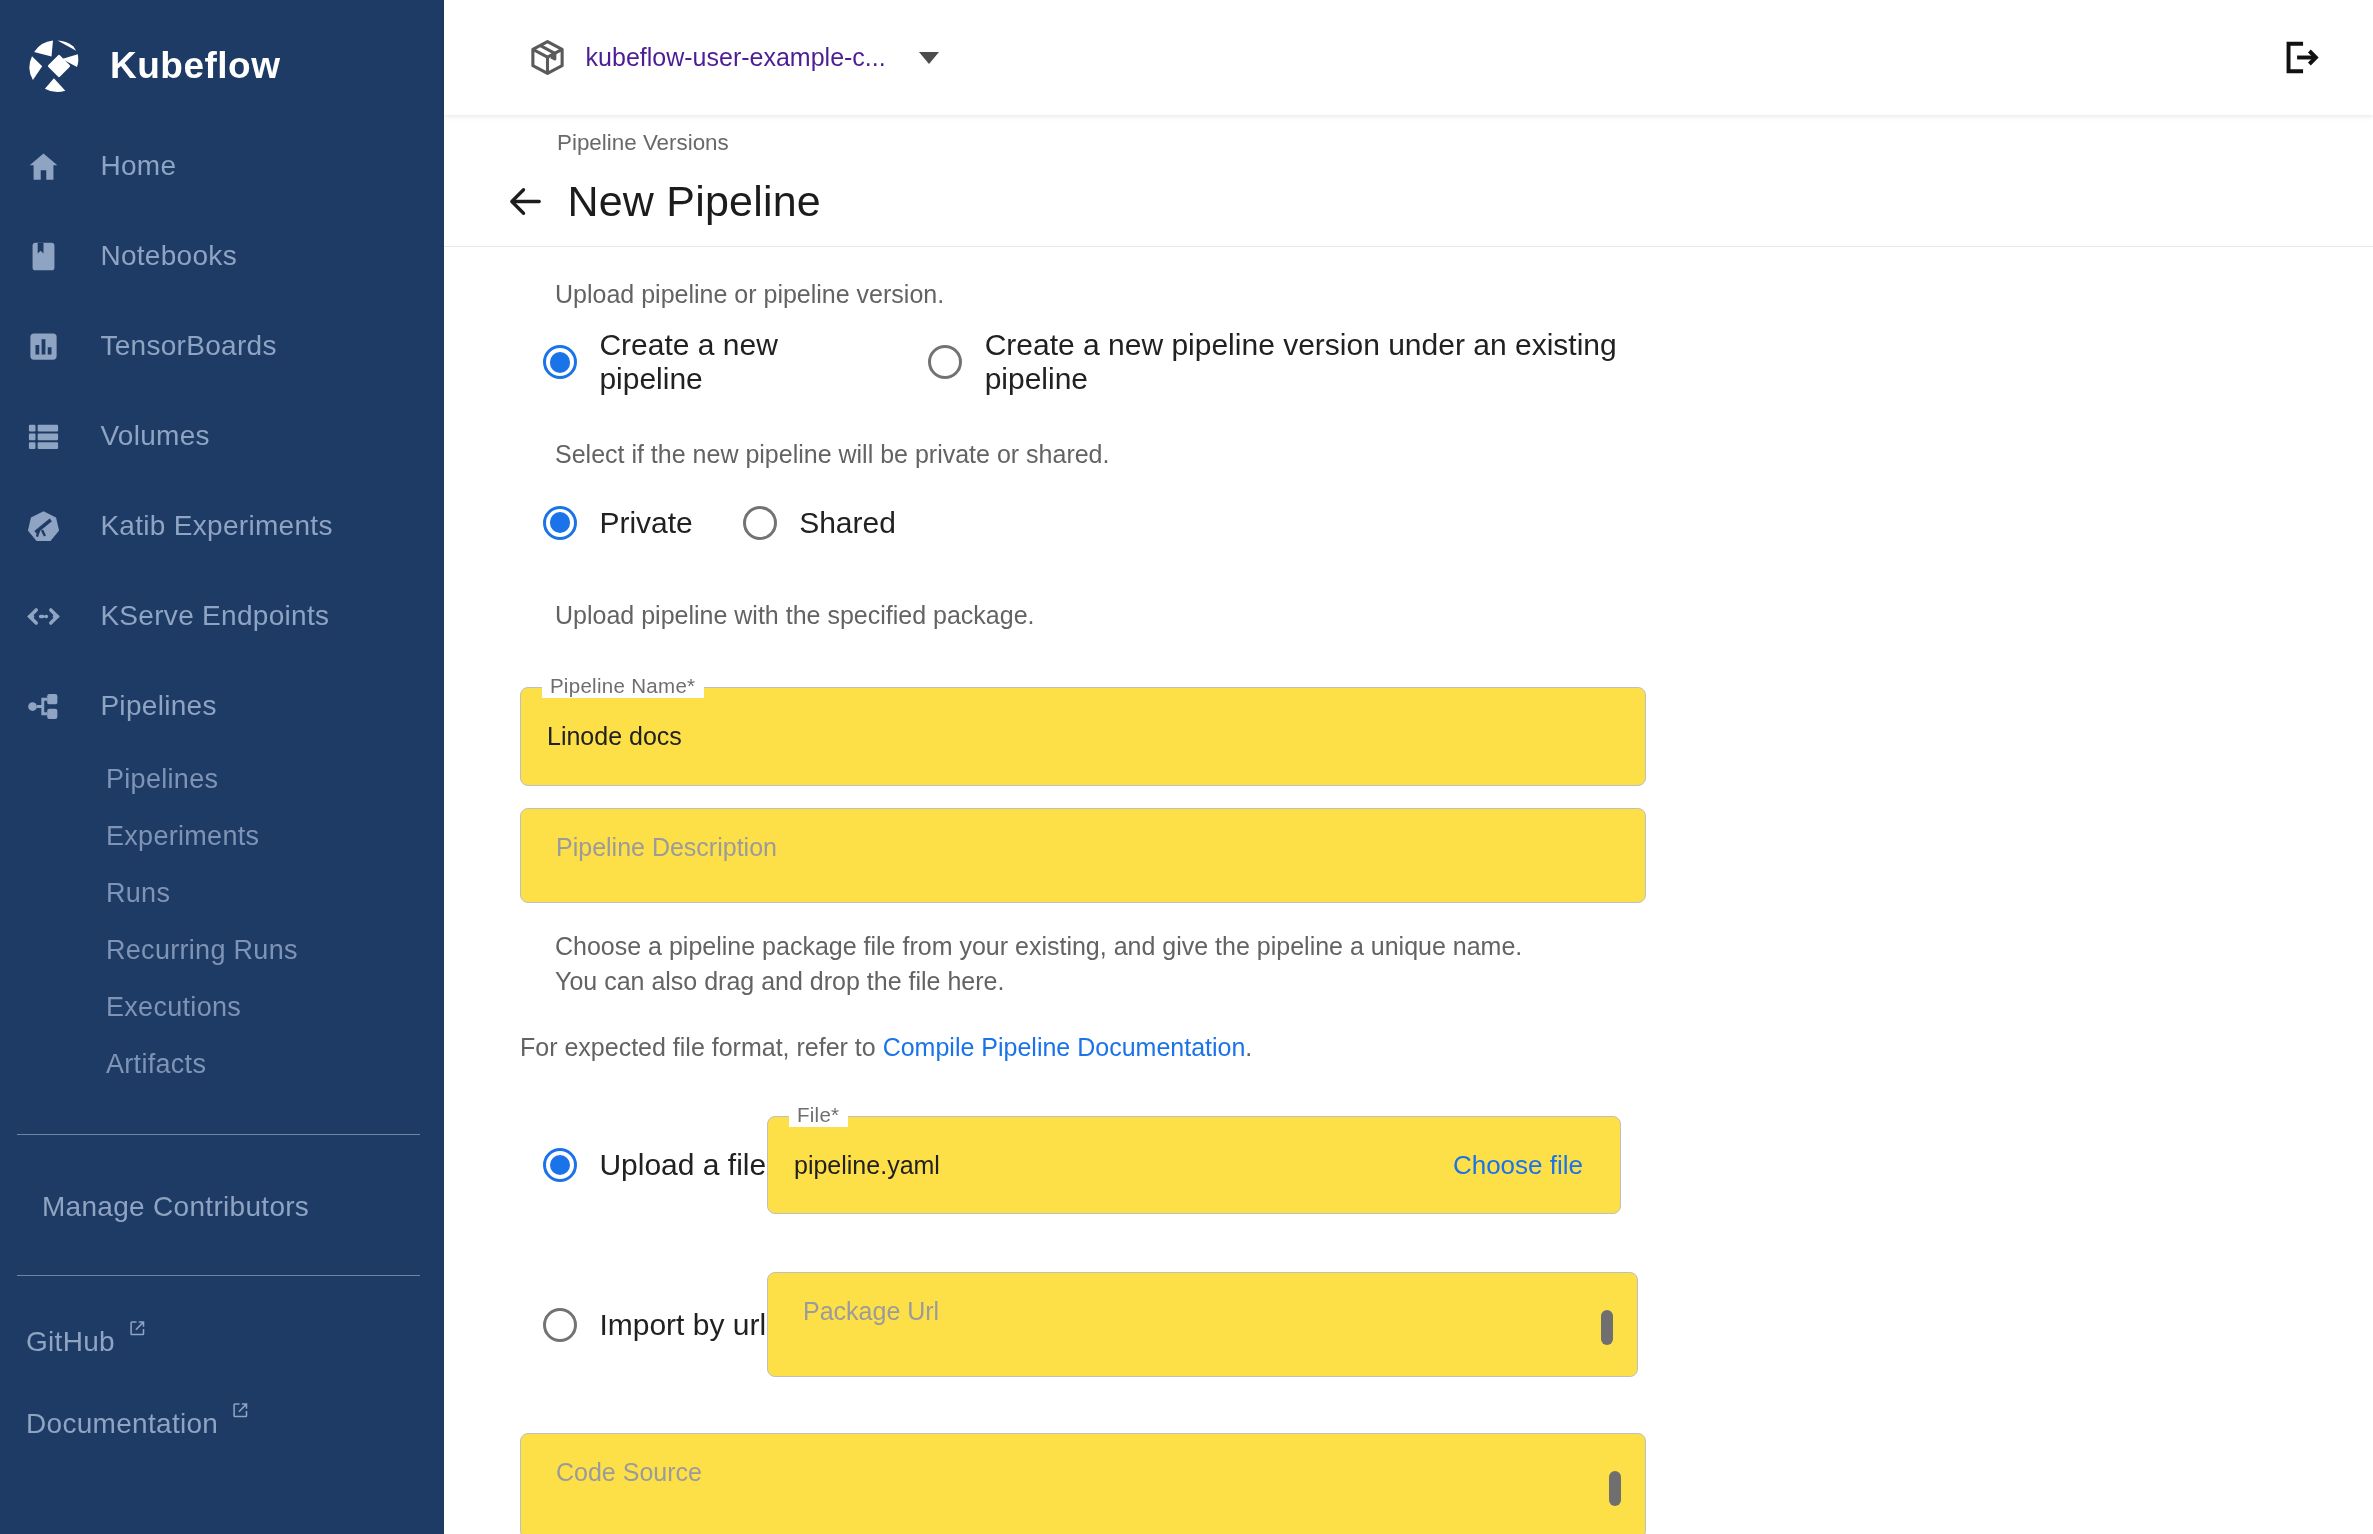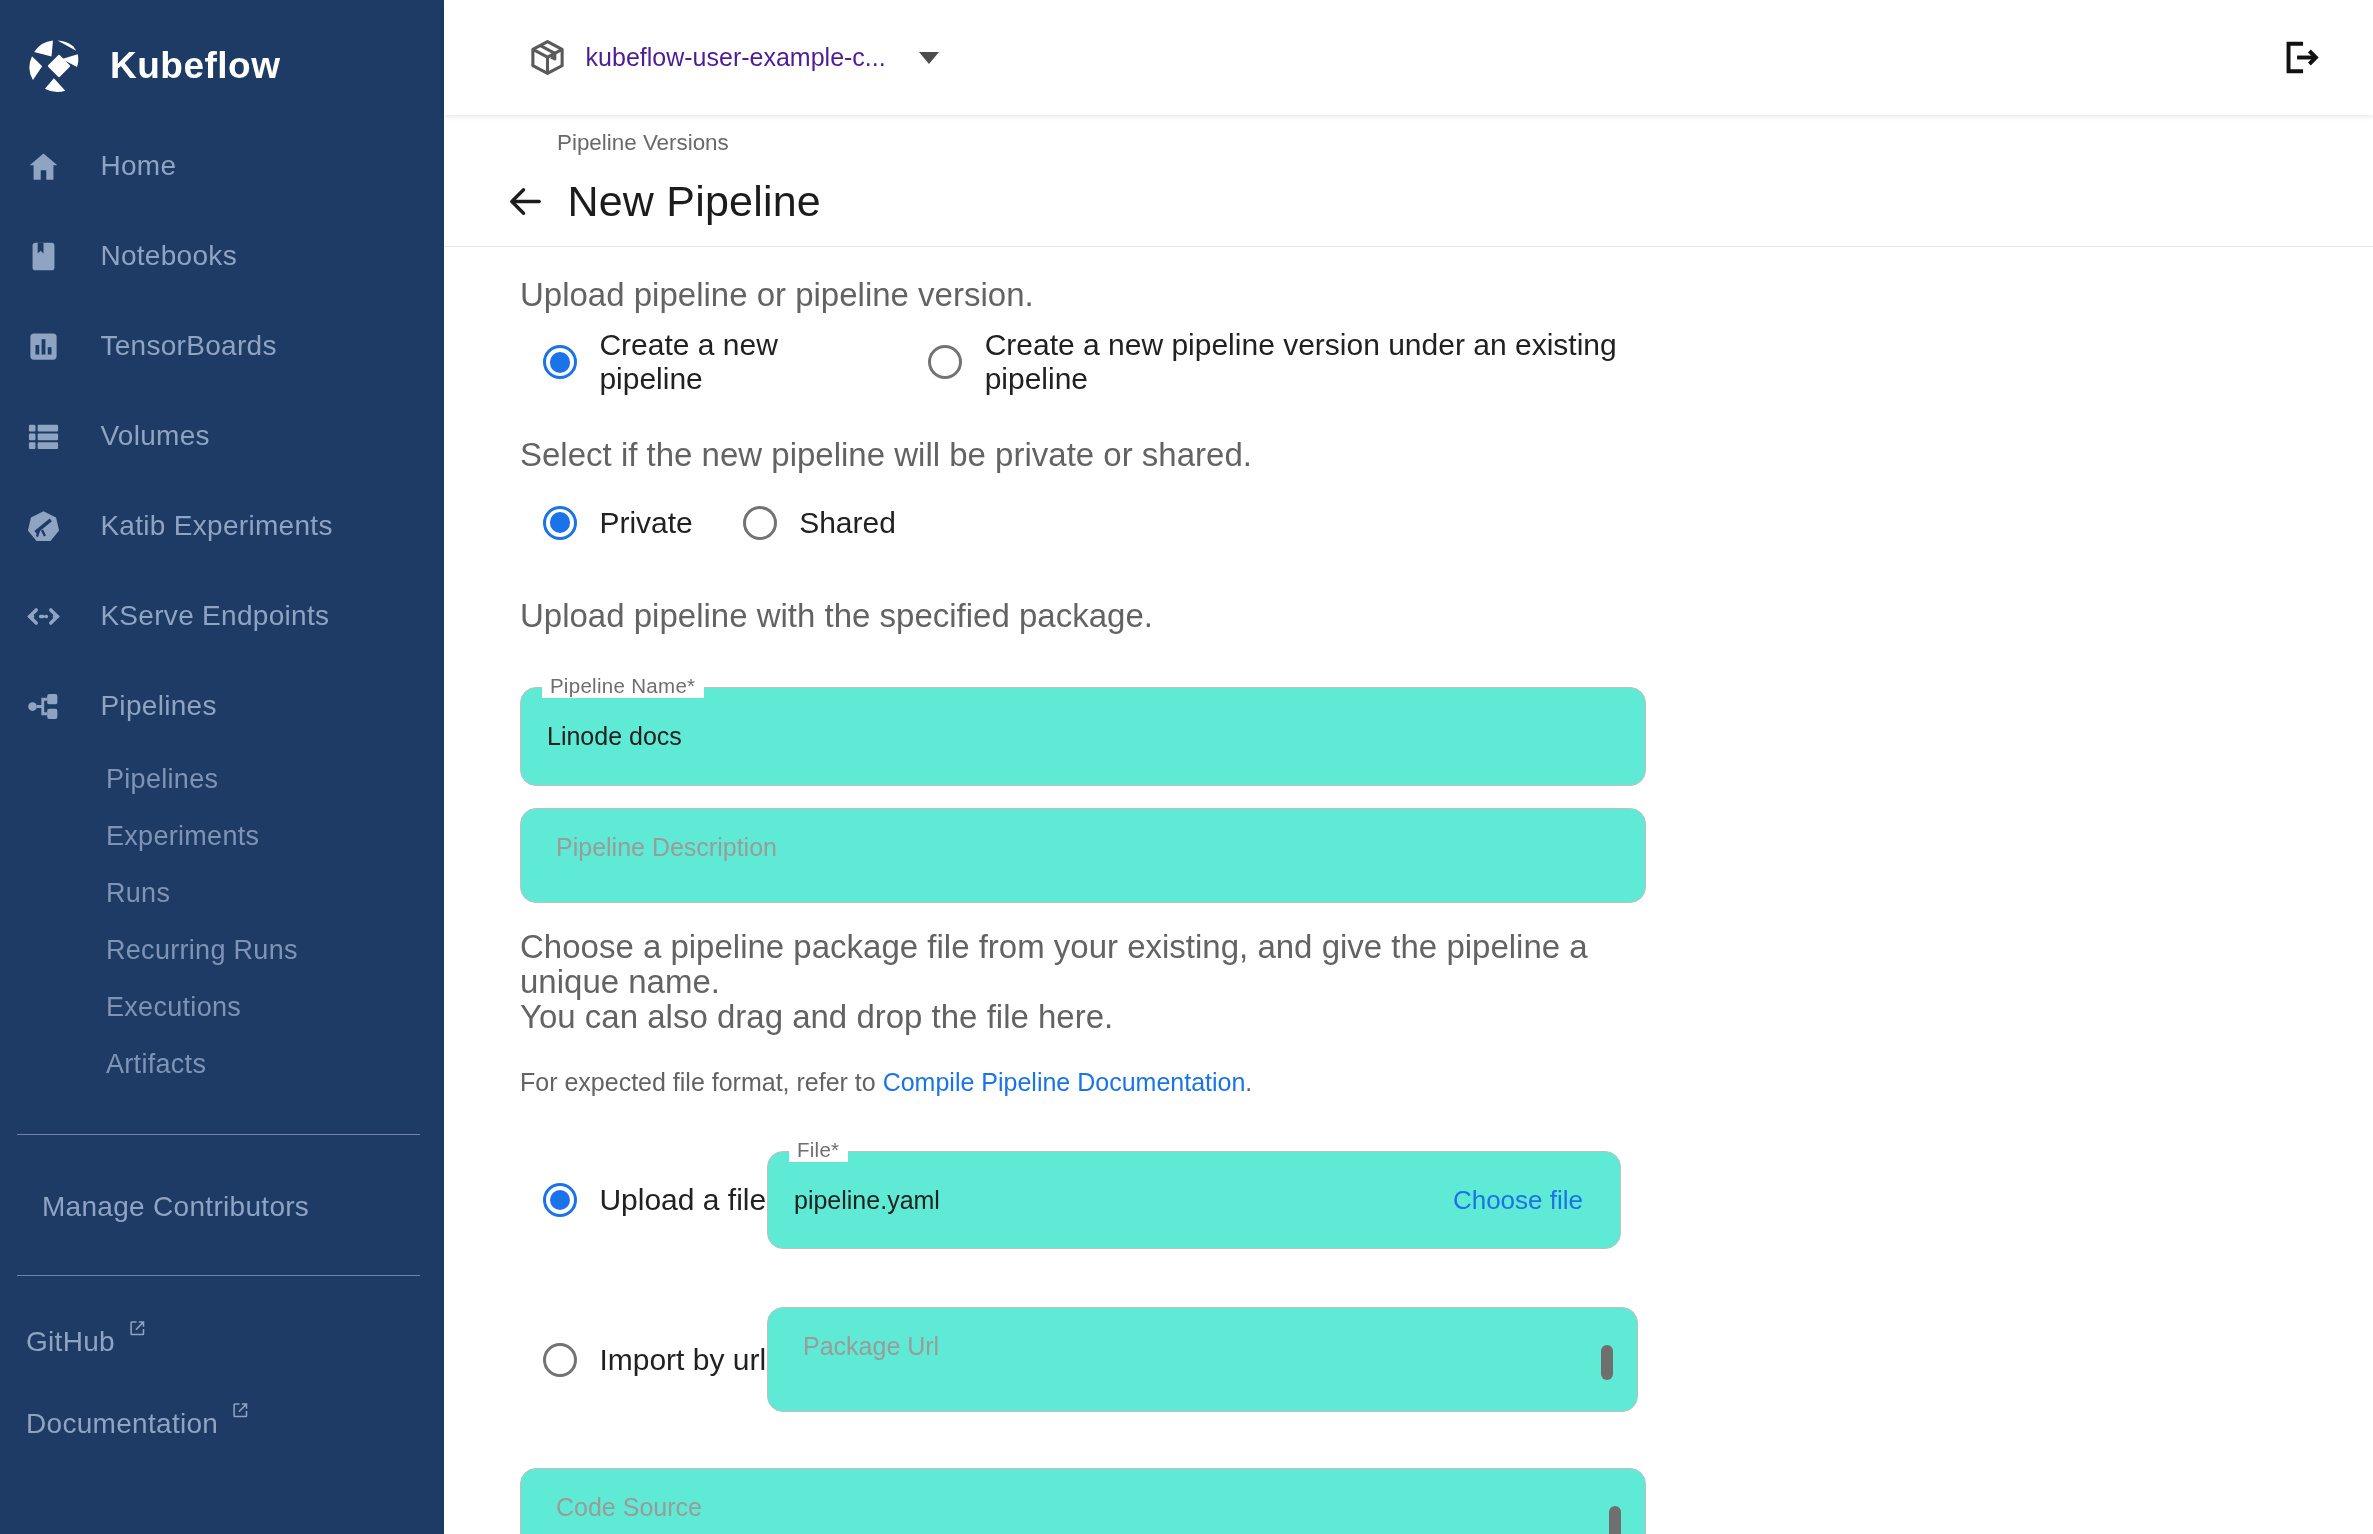--- a/index.html
+++ b/index.html
@@ -47,31 +47,31 @@
     border-top:12px solid #4d4d4d; }
   .logout-btn{ margin-left:auto; background:none; border:none; cursor:pointer; display:flex; }
   
   .page-header{ padding:15px 0 20.5px 60px; border-bottom:1.9px solid #e8e8e8; }
   .breadcrumb{ margin-left:53px; font-size:22.4px; color:#696969; }
   .title-row{ display:flex; align-items:center; margin-top:20.5px; }
   .back-btn{ background:none; border:none; cursor:pointer; display:flex; }
   .page-title{ margin-left:20.5px; font-size:43px; font-weight:400; color:#1c1c1c; letter-spacing:0.2px;}
   
   .form{ padding:30px 0 0 76px; width:1240px; }
-  .sec-label{ font-size:33px; color:#636363; line-height:35px; }
+  .sec-label{ font-size:25px; color:#636363; line-height:35px;margin-left:35px; }
   .radio-row{ display:flex; align-items:center; margin-top:22.4px; height:56px; }
   .radio{ width:34px; height:34px; min-width:34px; border-radius:50%; border:3.7px solid #737373; position:relative; }
   .radio.sel{ border-color:#1a73e8; }
   .radio.sel::after{ content:""; position:absolute; inset:3.7px; border-radius:50%; background:#1a73e8; }
   .radio-lbl{ margin-left:22.4px; font-size:30px; color:#212121; }
   .indent{ margin-left:23px; }
   .gap60{ margin-left:56px; } .gap54{ margin-left:50px; }
   .mt50{ margin-top:47px; }
   
-  .field{ position:relative; border:1.9px solid #bfbfbf; border-radius:16px; background:#5eead4; }
+  .field{ position:relative; border:1.9px solid #bfbfbf; border-radius:8px; background:#fde047; }
   .notch{ position:absolute; top:-14px; left:20.5px; background:#fff; padding:0 8.4px; font-size:20.5px; color:#6e6e6e; letter-spacing:0.3px;}
   .field input{ border:none; outline:none; width:100%; height:100%; background:transparent;
     font-family:"Liberation Sans",sans-serif; font-size:25px; color:#212121; padding:0 26px; }
   .field textarea{ border:none; outline:none; width:100%; height:100%; background:transparent; resize:none;
     font-family:"Liberation Sans",sans-serif; font-size:25px; color:#212121; padding:24px 56px 0 35px; }
   .field ::placeholder{ color:#9b9b9b; opacity:1; }
   .f-name{ width:1126px; height:99px; margin-top:54px; }
   .f-desc{ width:1126px; height:95px; margin-top:22.4px; }
   .help{ margin-top:26px; }
   .fmt-line{ margin-top:34px; font-size:25px; color:#636363; }

